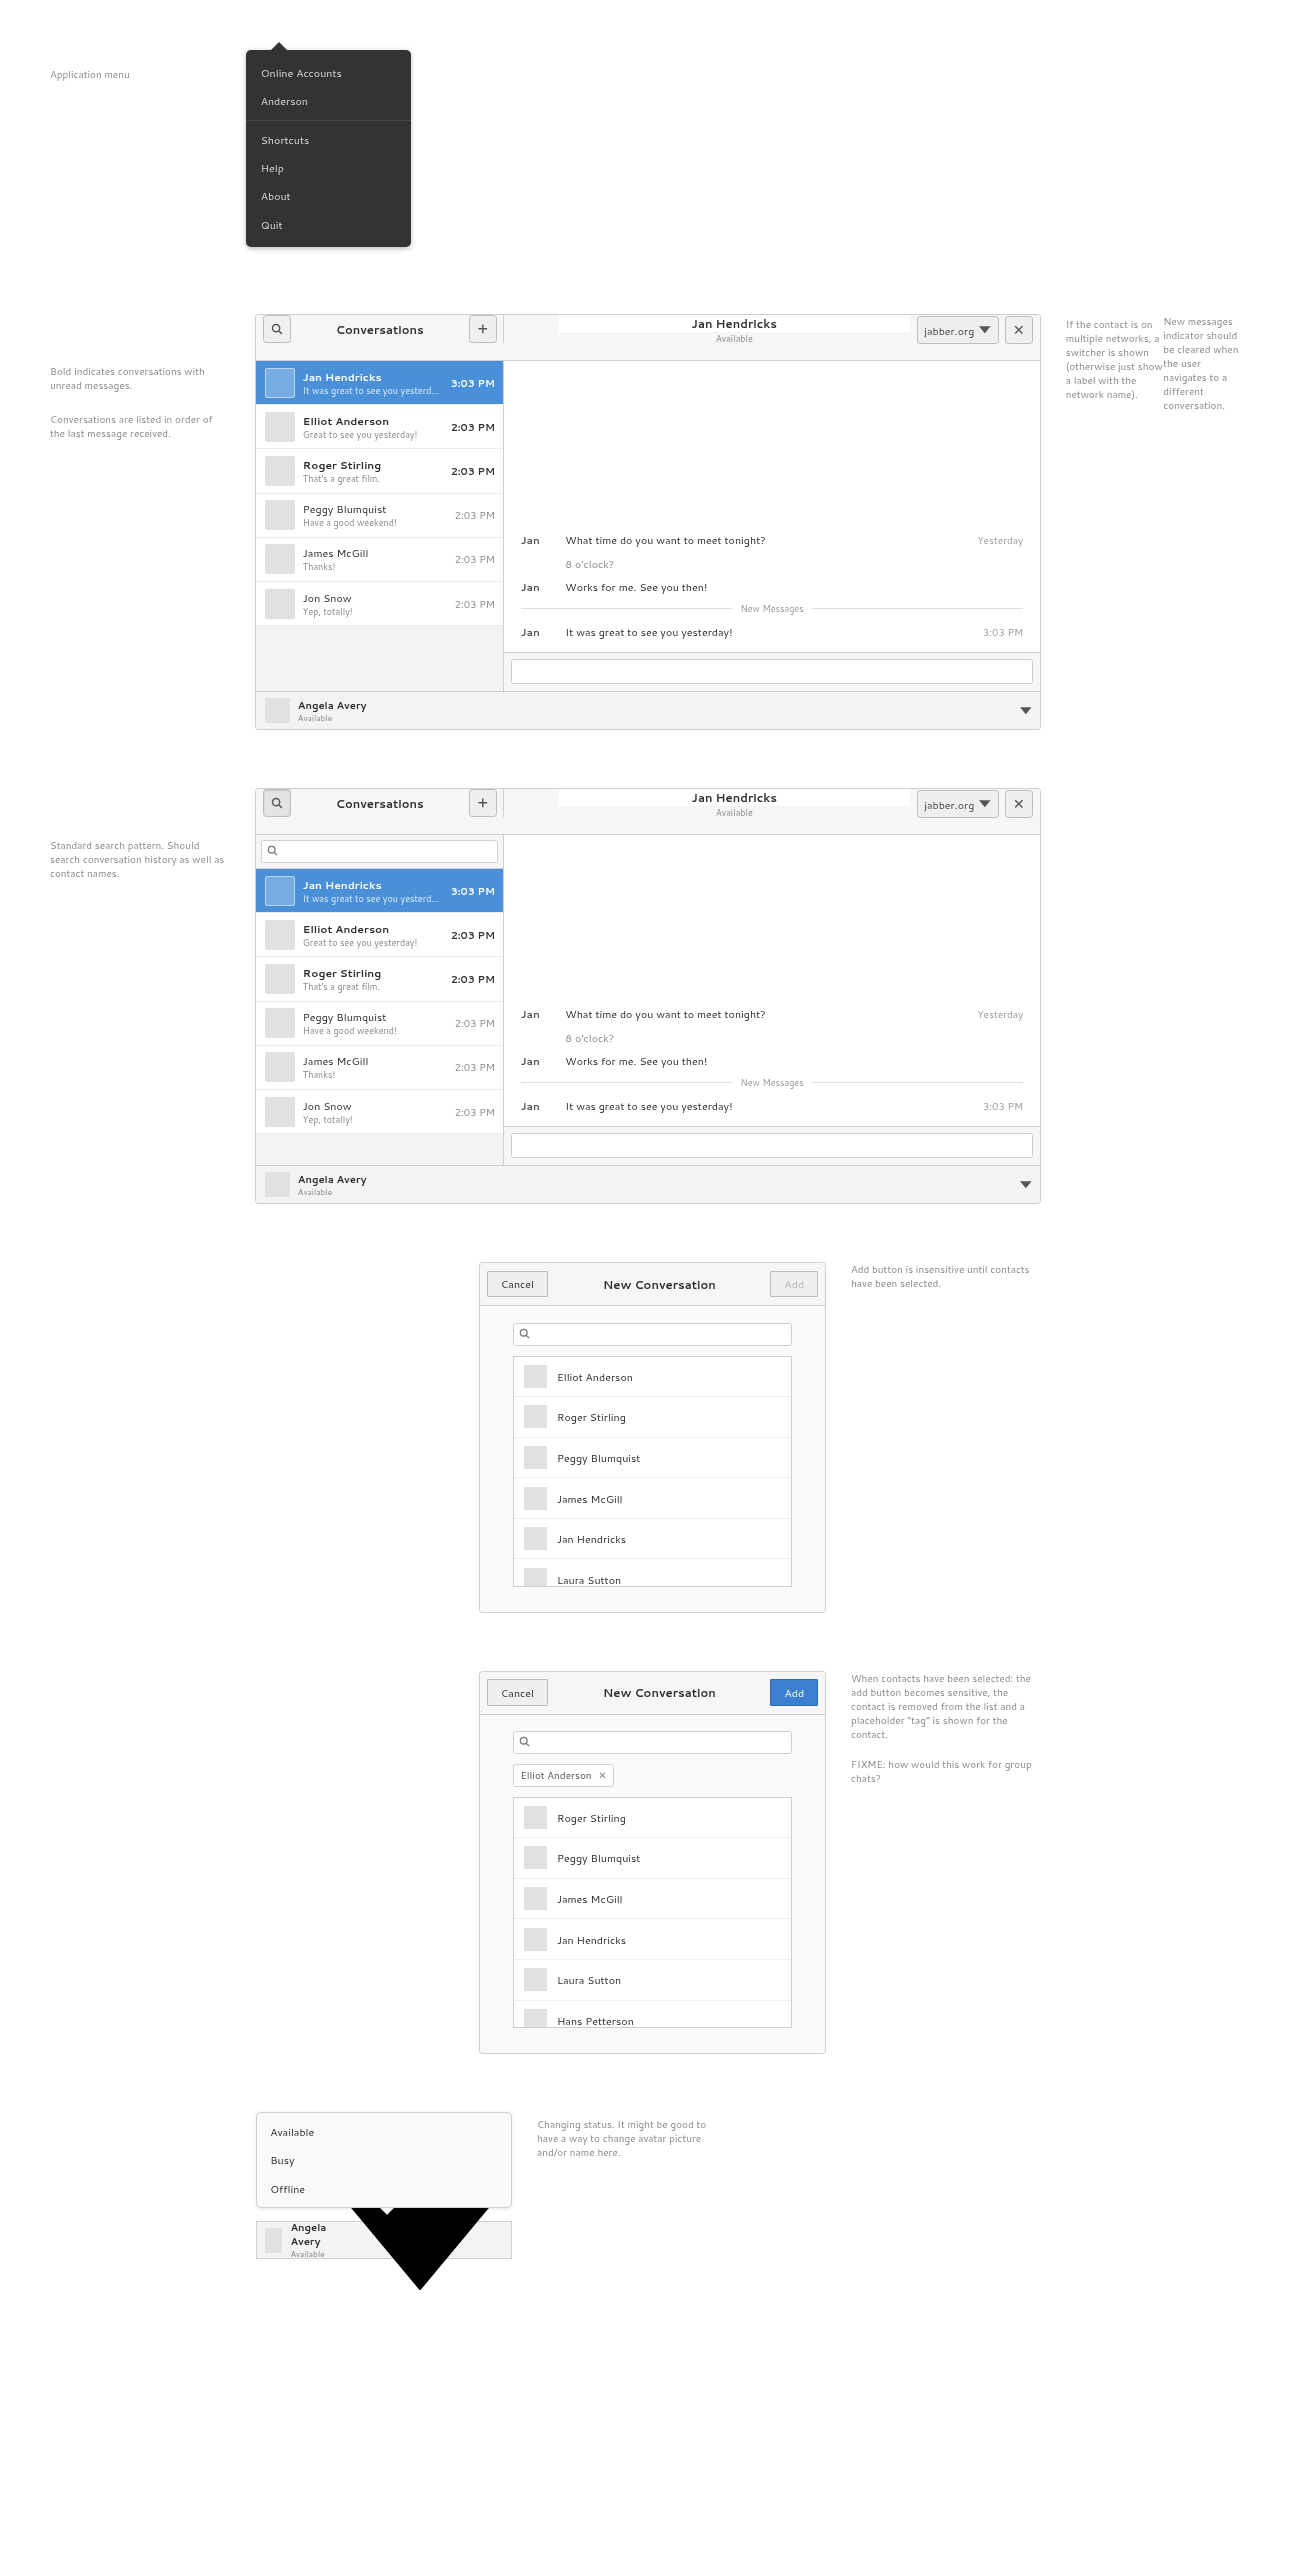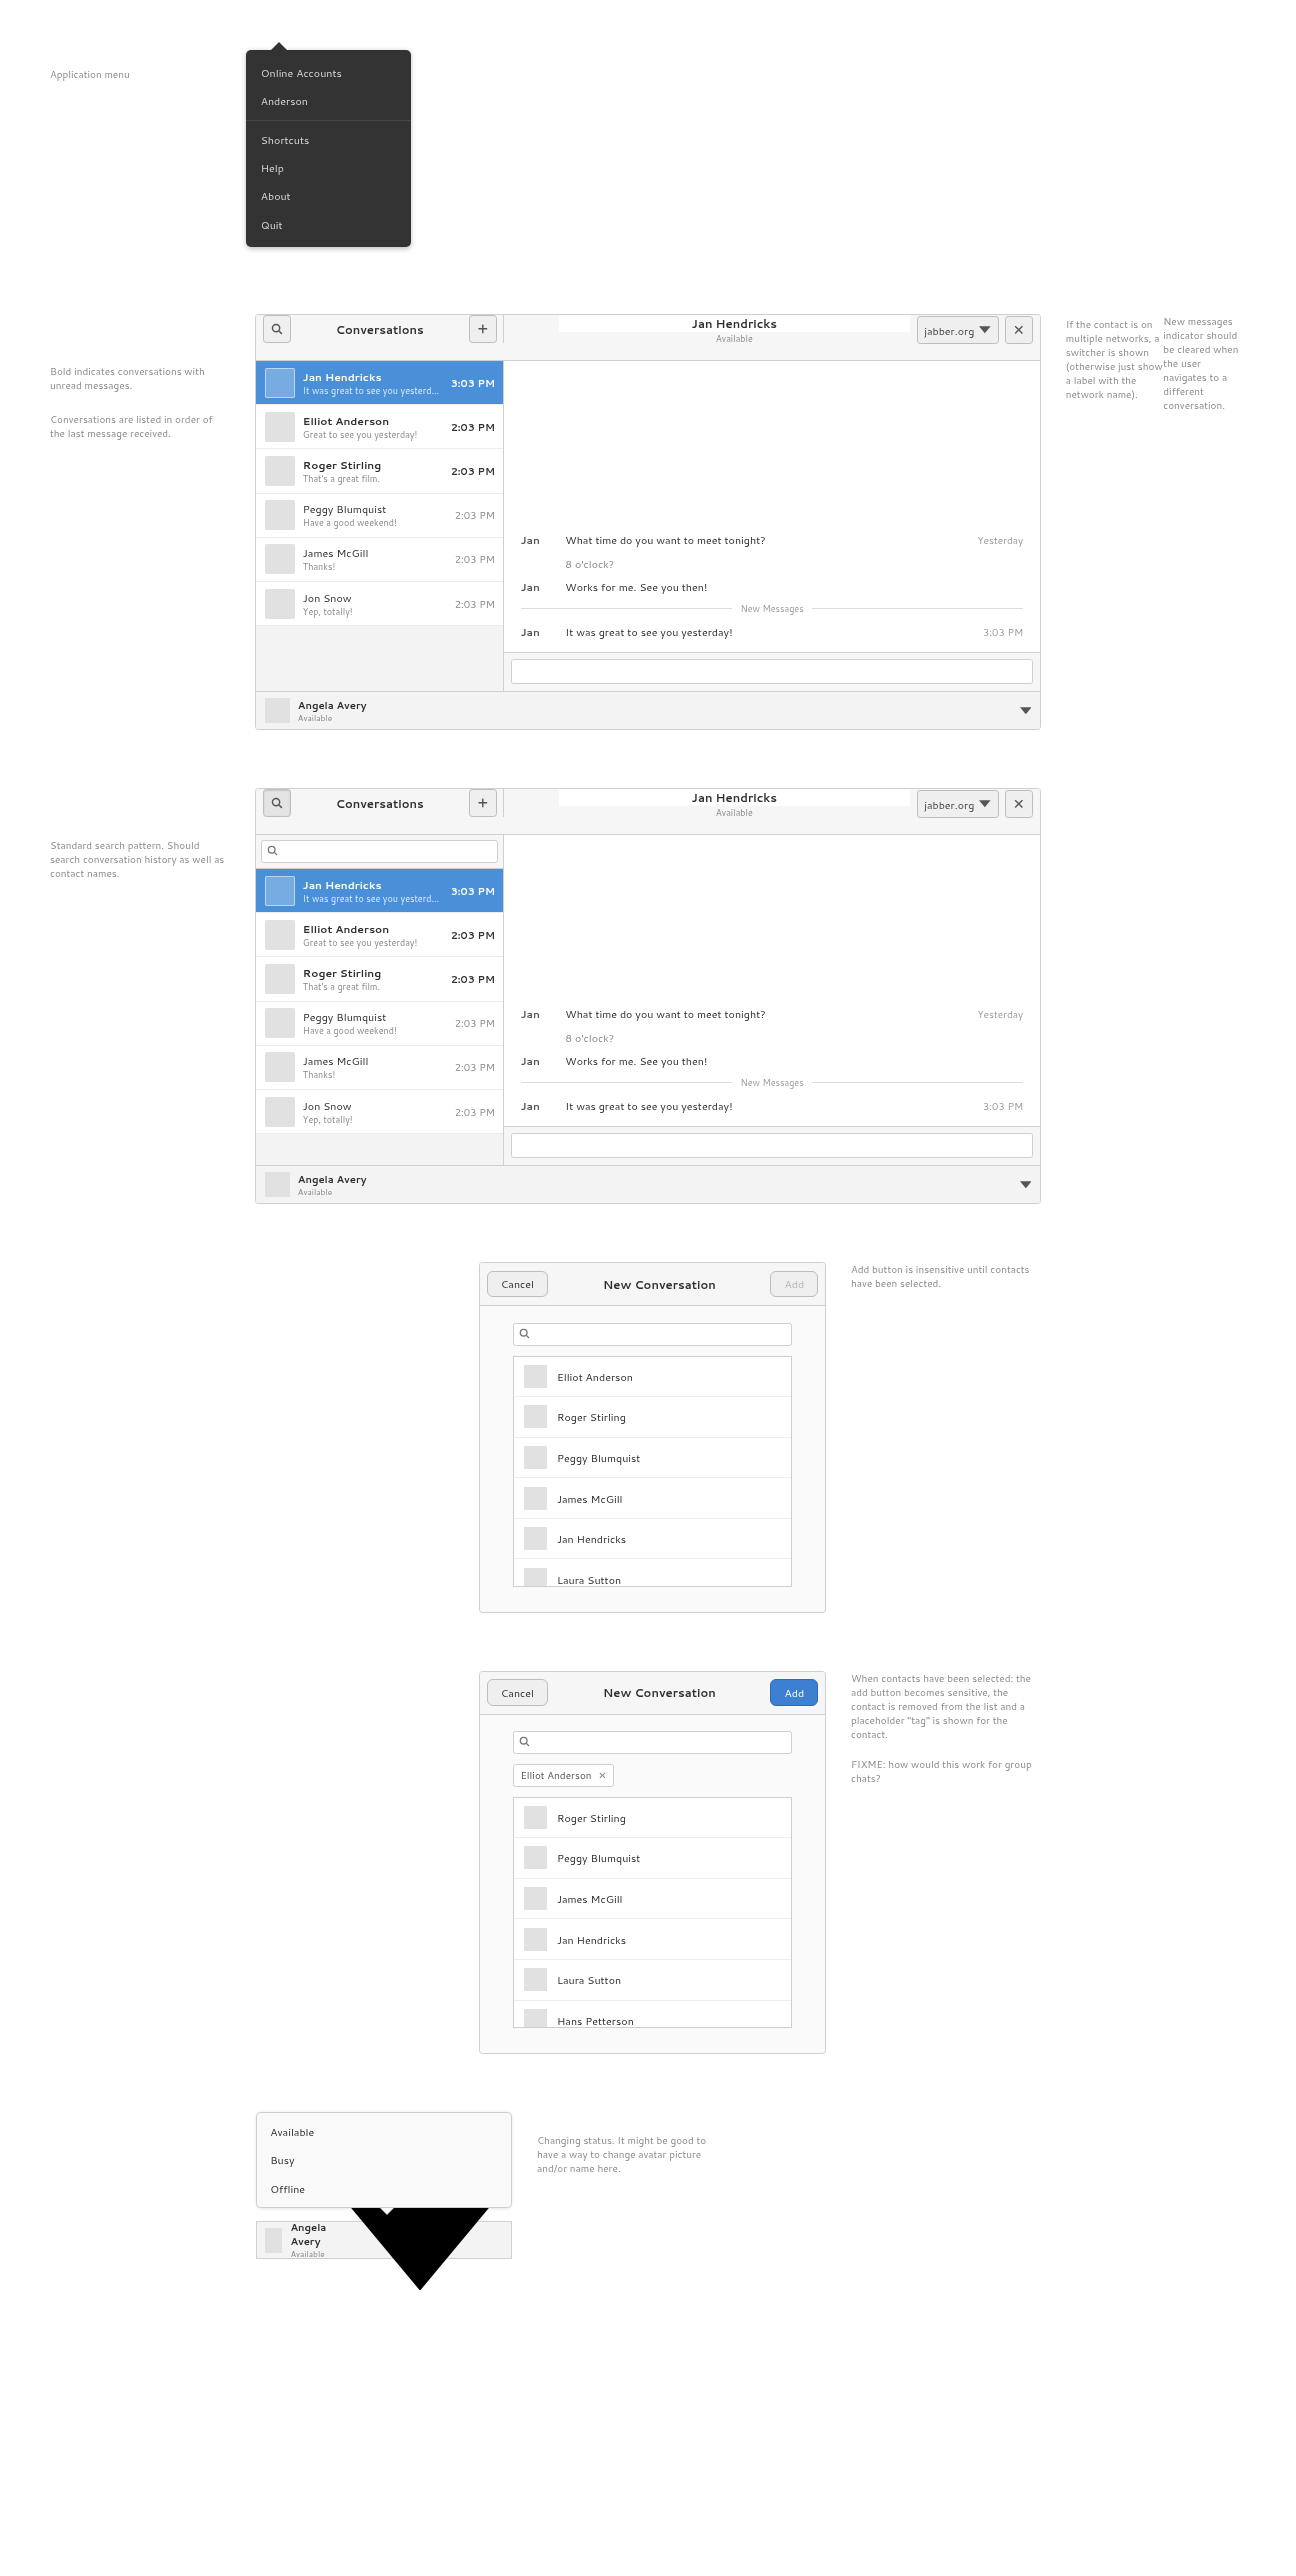--- a/index.html
+++ b/index.html
@@ -124,21 +124,21 @@
   .dialog{
     width:347px;border:0.8px solid var(--line);border-radius:3.3px;background:var(--canvas);overflow:hidden
   }
   .dlg-head{
     height:43px;background:var(--header);border-bottom:0.8px solid var(--line);
     display:flex;align-items:center;padding:0 6.6px;gap:6.6px
   }
   .dlg-head .title{flex:1;text-align:center;font-weight:600;font-size:11.6px}
   .dbtn{
     height:26.4px;padding:0 13.2px;border:0.8px solid var(--line2);background:var(--btn);
-    border-radius:6px;font-size:10.7px;display:flex;align-items:center;cursor:default
+    border-radius:1px;font-size:10.7px;display:flex;align-items:center;cursor:default
   }
   .dbtn.disabled{color:#b6b6b6}
   .dbtn.primary{background:var(--blue);border-color:#2f6bb3;color:#fff}
   .dlg-body{padding:16.5px 33px 25px;display:flex;flex-direction:column;gap:10px;align-items:stretch}
   .dlg-search{display:flex;align-items:center;gap:5px;background:#fff;border:0.8px solid var(--line);border-radius:2.5px;height:23px;padding:0 5px}
   .dlg-search svg{width:10.7px;height:10.7px;stroke:#777;fill:none;stroke-width:2}
   .dlg-search input{border:0;outline:0;flex:1;font-size:10px}
   .chips{display:flex;flex-wrap:wrap;gap:5px}
   .chip{
     display:flex;align-items:center;gap:6.6px;background:#fff;border:0.8px solid var(--line);
@@ -604,19 +604,19 @@
           <div class="txt">
             <div class="n" data-interactable="false">Angela Avery</div>
             <div class="s" data-interactable="false">Available</div>
           </div>
         </div>
         <svg data-interactable="false" viewBox="0 0 10 6">
             <path d="M0 0l5 6 5-6z"></path>
           </svg>
       </div>
     </div>
-    <div style="width:215px;align-self:flex-start;margin-top:21px">
+    <div style="width:215px;align-self:flex-start;margin-top:5px">
       <div class="annot" data-interactable="false">Changing status. It might be good to have a way to change avatar picture and/or name here.</div>
     </div>
   </div>
 
 </div>
 
 
 </body></html>

